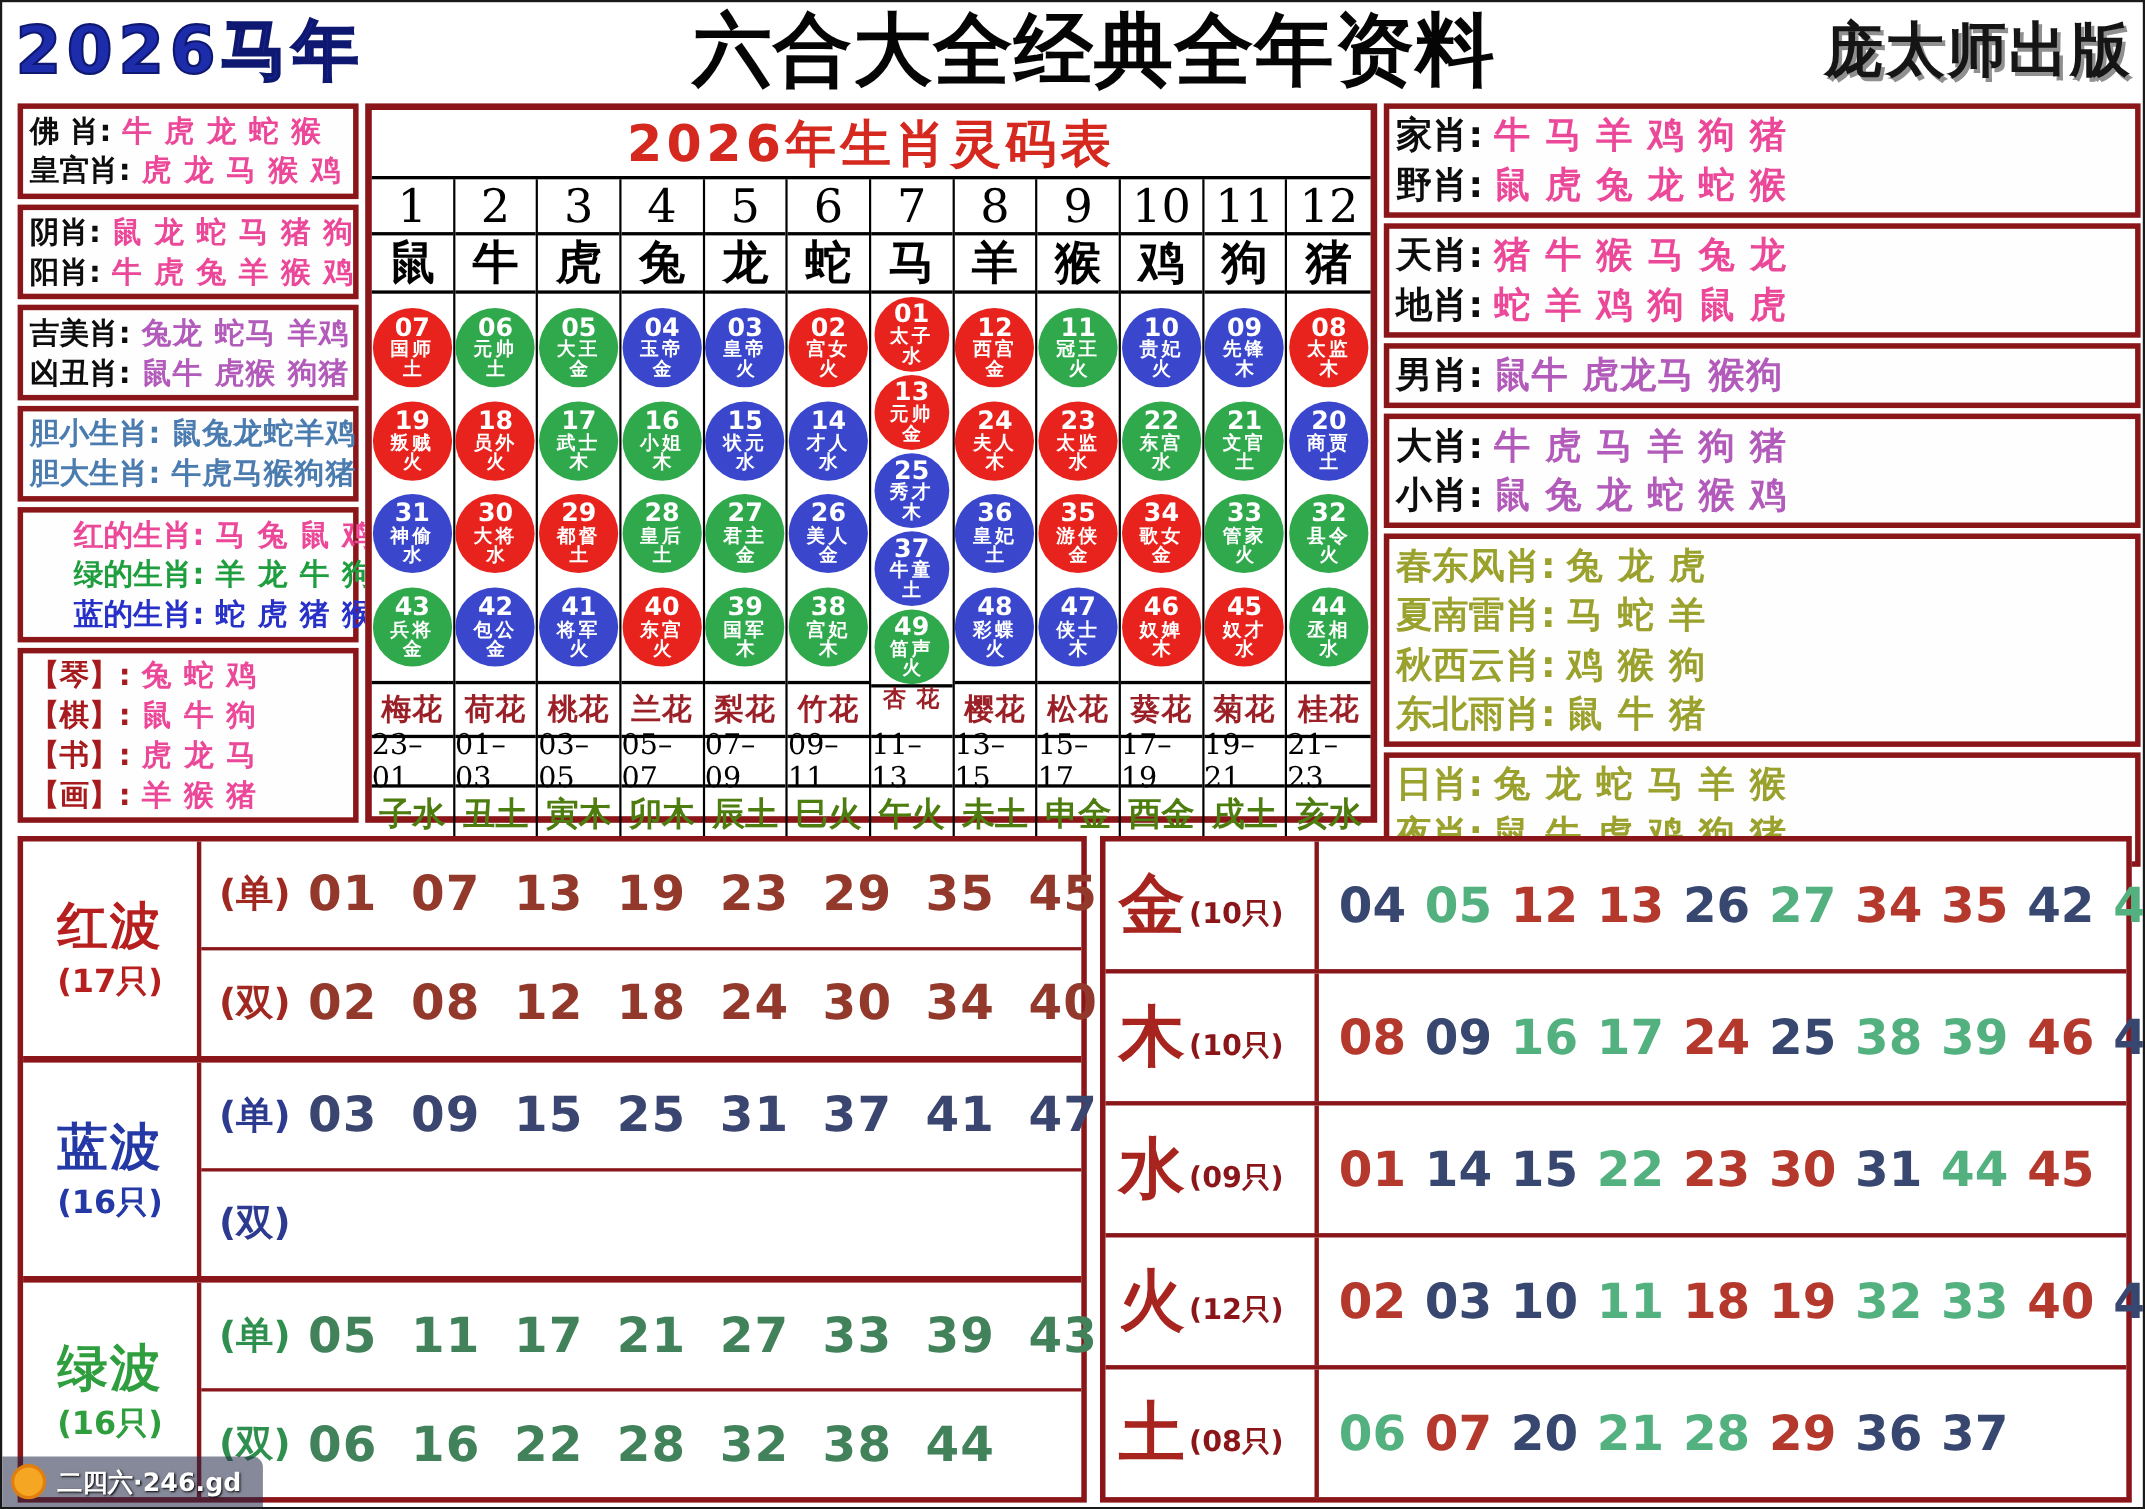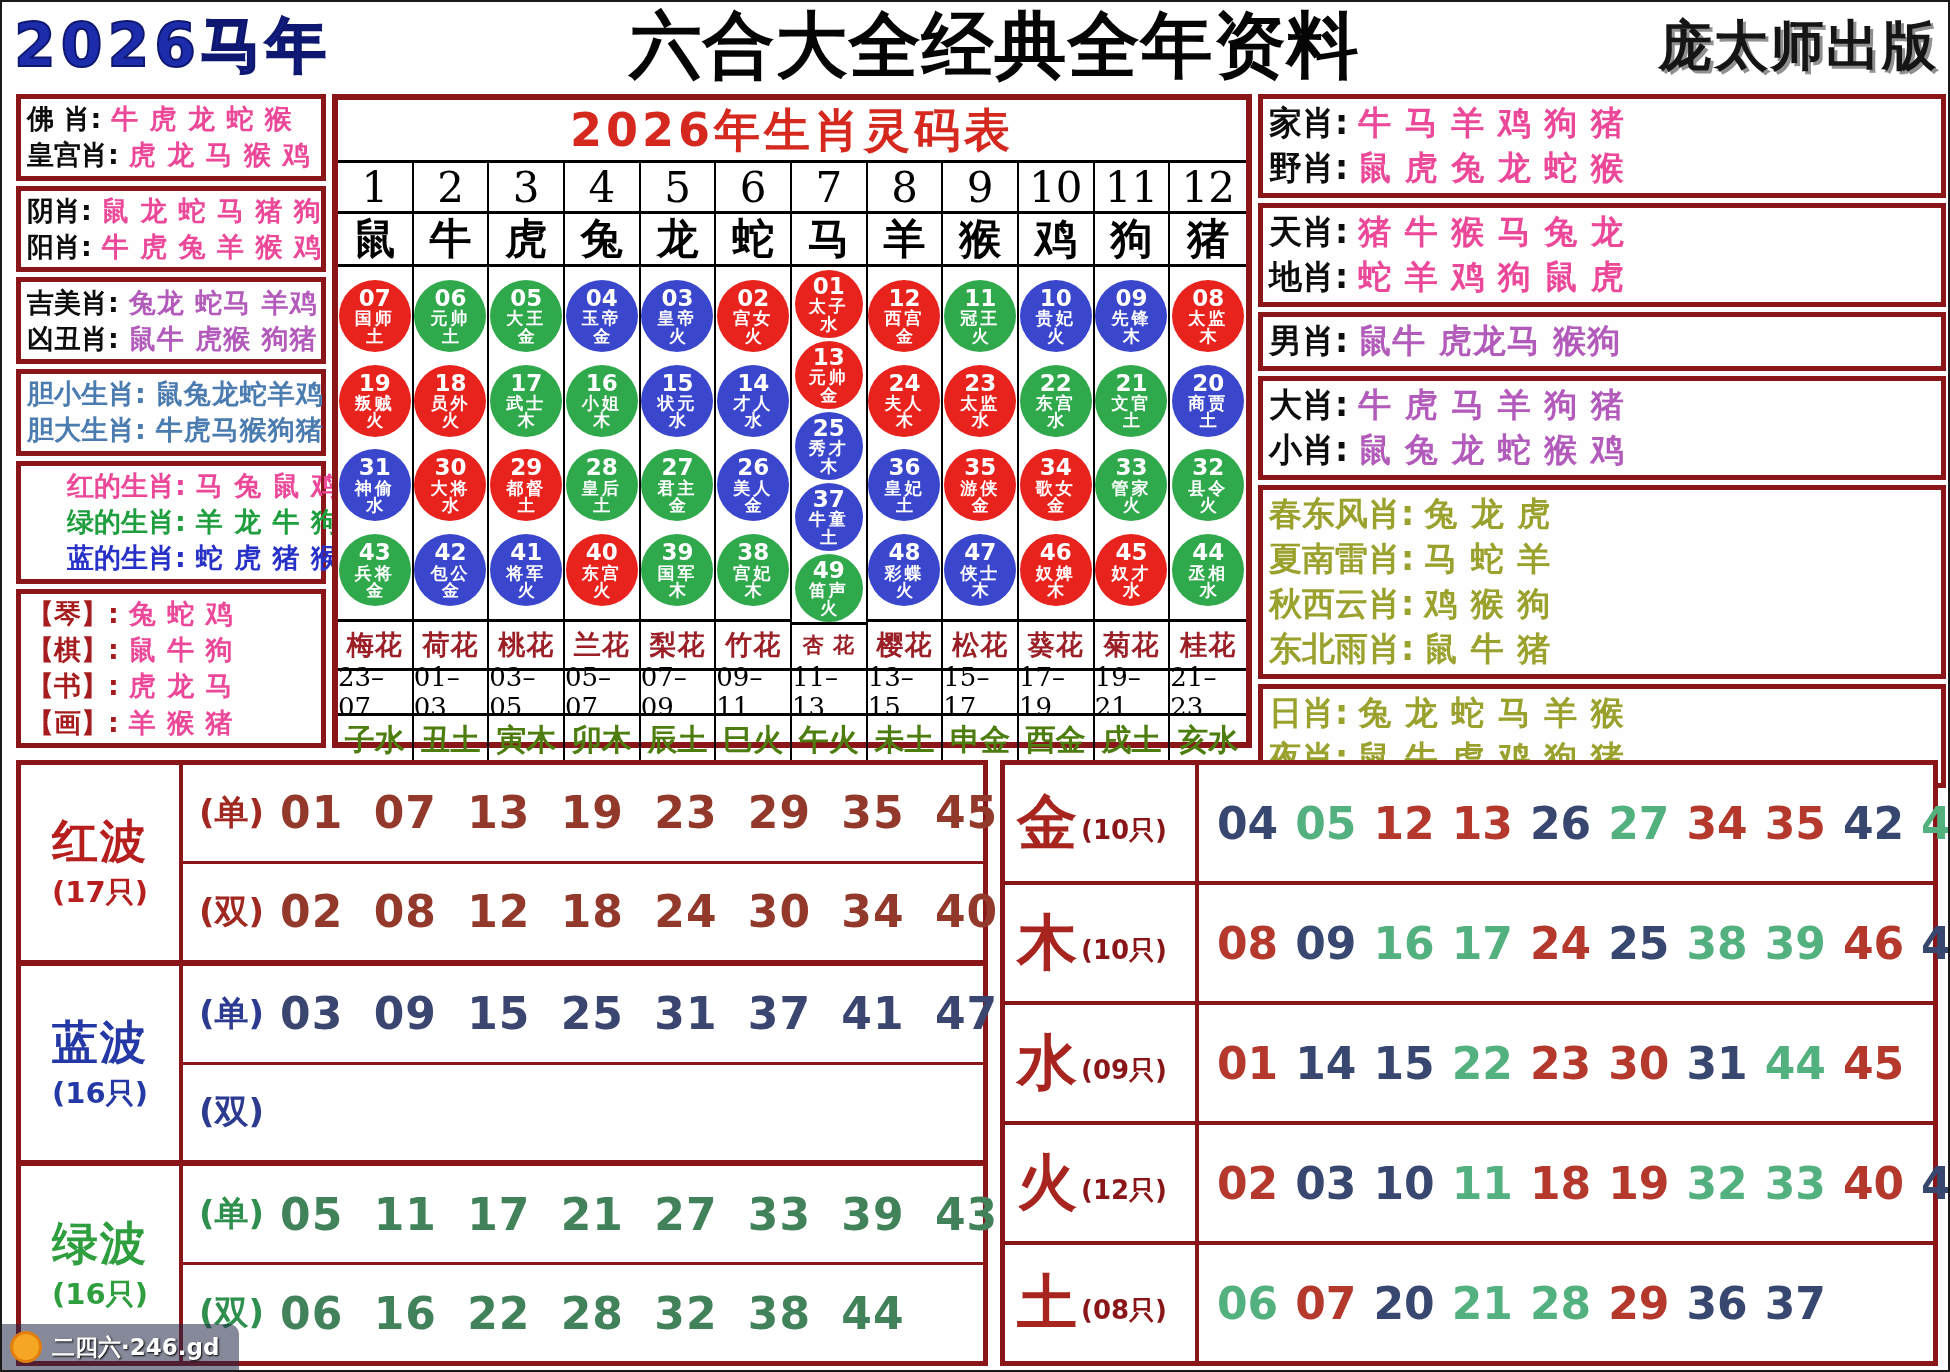--- a/index.html
+++ b/index.html
@@ -42,21 +42,21 @@
   .cell-circles{flex:1;display:flex;flex-direction:column;justify-content:space-evenly;align-items:center;
     position:relative;z-index:3;}
   .cell-circles.tall{justify-content:flex-start;gap:3px;padding-top:3px;}
   .circle{width:72px;height:72px;border-radius:50%;color:#fff;display:flex;flex-direction:column;
     align-items:center;justify-content:center;font-weight:800;line-height:1.02;flex-shrink:0;}
   .tall .circle{width:68px;height:68px;}
   .circle .n{font-size:23px;} .circle .t{font-size:17px;letter-spacing:3px;} .circle .e{font-size:17px;}
   .bg-red{background:#e8231e;} .bg-green{background:#2fa94b;} .bg-blue{background:#3a47cd;}
   .cell-flower{height:46px;border-top:3px solid #000;display:flex;align-items:center;justify-content:center;
     color:#9b1f26;font-size:27px;font-weight:800;letter-spacing:1px;position:relative;z-index:1;}
-  .cell-flower.small{font-size:21px;align-items:flex-end;padding-bottom:9px;box-sizing:border-box;}
+  .cell-flower.small{font-size:21px;align-items:flex-end;padding-bottom:19px;box-sizing:border-box;}
   .cell-time{height:42px;border-top:3px solid #000;display:flex;align-items:center;justify-content:center;
     font-family:"DejaVu Serif",serif;font-size:26px;color:#000;}
   .cell-branch{height:48px;border-top:3px solid #000;display:flex;align-items:center;justify-content:center;
     font-size:30px;font-weight:900;color:#4d7c0f;}
   
   .waves-block{position:absolute;left:14px;top:758px;width:972px;height:606px;
     border:5px solid #8a1619;box-sizing:border-box;display:flex;flex-direction:column;background:#fff;}
   .wave-group{flex:1;display:flex;border-bottom:6px solid #8a1619;min-height:0;}
   .wave-group:last-child{border-bottom:none;}
   .wave-label{width:158px;border-right:4px solid #8a1619;display:flex;flex-direction:column;
@@ -201,21 +201,21 @@
               <div class="t">神偷</div>
               <div class="e">水</div>
             </div>
             <div class="circle bg-green">
               <div class="n">43</div>
               <div class="t">兵将</div>
               <div class="e">金</div>
             </div>
           </div>
           <div class="cell-flower">梅花</div>
-          <div class="cell-time">23–07</div>
+          <div class="cell-time">23–01</div>
           <div class="cell-branch">子水</div>
         </div>
         <div class="z-col">
           <div class="cell-num">2</div>
           <div class="cell-animal">牛</div>
           <div class="cell-circles">
             <div class="circle bg-green">
               <div class="n">06</div>
               <div class="t">元帅</div>
               <div class="e">土</div>

